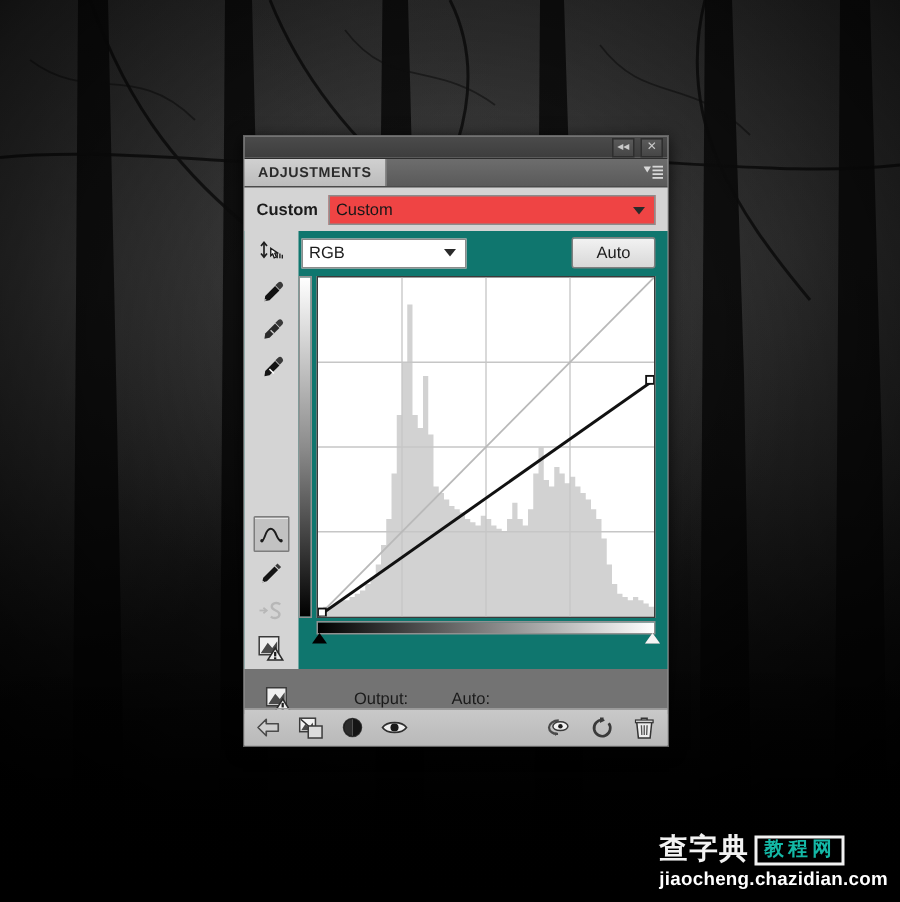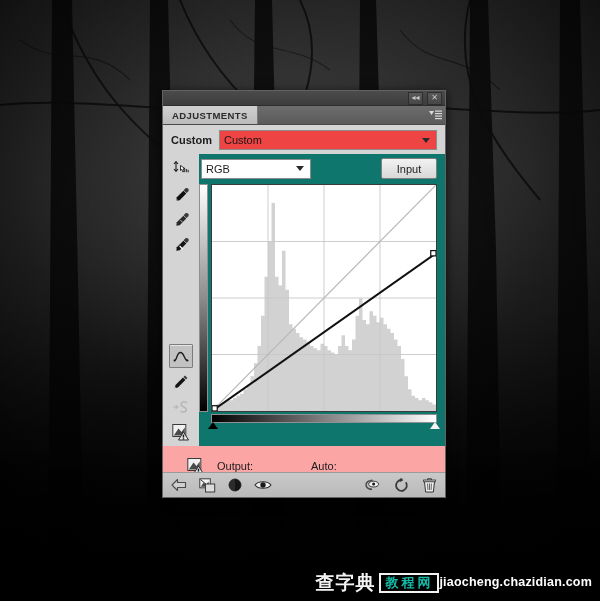--- a/index.html
+++ b/index.html
@@ -274,24 +274,25 @@
     border-bottom: 7px solid #f4f4f4;
     filter: drop-shadow(0 0 0.5px #777);
     cursor: ew-resize;
   }
 
   
   .io-row {
     display: flex;
     align-items: center;
     gap: 0;
-    padding: 9px 8px 0 24px;
-    background: #fca5a5;
+    padding: 9px 8px 0 14px;
+    background: #737373;
     height: 30px;
     box-sizing: border-box;
+    text-align: center;
   }
   .io-warn { width: 24px; display: flex; align-items: center; }
   .io-label {
     font-size: 11px;
     color: #1b1b1b;
   }
   .io-output { margin-left: 6px; width: 94px; }
   .io-input  { }
 
   
@@ -312,21 +313,21 @@
     display: flex; align-items: center; justify-content: center;
     cursor: pointer;
   }
 
   
   .watermark {
     position: absolute;
     right: 8px;
     bottom: 8px;
     display: flex;
-    flex-direction: row;
+    flex-direction: column;
     align-items: stretch;
     user-select: none;
   }
   .wm-top {
     display: flex;
     align-items: center;
     gap: 4px;
   }
   .wm-cn {
     font-family: "DejaVu Sans", sans-serif;
@@ -496,21 +497,21 @@
       </div>
 
       <div class="graph-col">
 
         <div class="channel-row">
           <div class="channel-select">
             <span>RGB</span>
             <span class="caret"></span>
           </div>
           <div class="auto-btn">
-            <span>Input</span>
+            <span>Auto</span>
           </div>
         </div>
 
         <div class="graph-wrap">
           <div class="v-ramp"></div>
 
           <div class="plot-col">
             <div class="plot">
               <svg viewBox="0 0 256 256" preserveAspectRatio="none">
 

